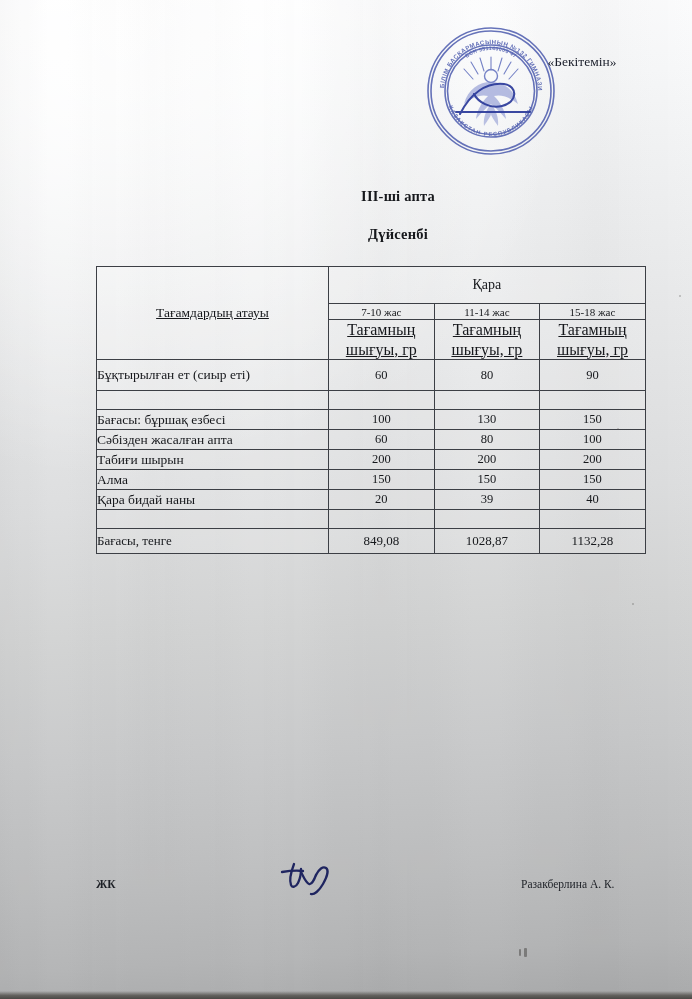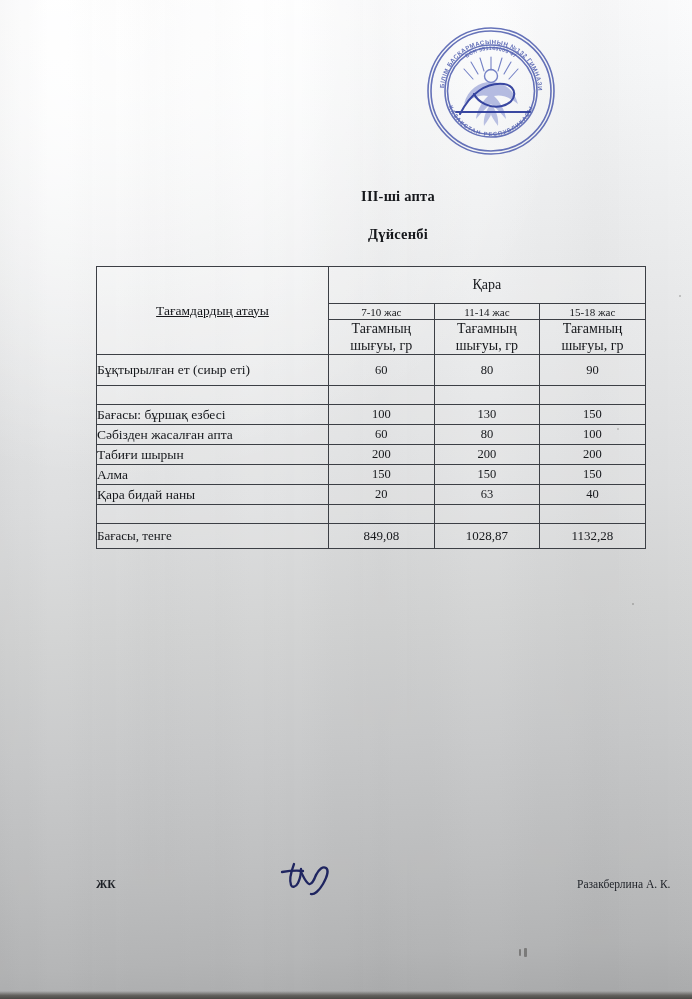--- a/index.html
+++ b/index.html
@@ -142,24 +142,25 @@
   }
   .th-range {
     font-weight: bold;
     font-size: 11px;
     padding: 2px 0 2px 7px;
     height: 15px;
     white-space: nowrap;
   }
   .th-out {
     font-weight: bold;
-    font-size: 14px;
+    font-size: 16px;
     padding: 1px 0 3px 7px;
     line-height: 1.22;
     height: 27px;
+    text-decoration: underline;
   }
 
   td.dish {
     font-size: 13.5px;
     padding: 1px 0 2px 8px;
     height: 19px;
   }
   td.val {
     font-size: 12.5px;
     text-align: center;
@@ -175,21 +176,21 @@
   #footer-left {
     position: absolute;
     left: 96px;
     top: 878px;
     font-size: 11.5px;
     font-weight: bold;
     color: #1d2026;
   }
   #footer-right {
     position: absolute;
-    left: 577px;
+    left: 521px;
     top: 878px;
     font-size: 11.5px;
     color: #1d2026;
     white-space: nowrap;
   }
   #footer-signature {
     position: absolute;
     left: 276px;
     top: 858px;
     width: 70px;
@@ -246,20 +247,21 @@
           <circle cx="67" cy="52" r="6.5" fill="none" stroke="#4a5bb5" stroke-width="1.4"></circle>
 
           <path d="M 67,58 C 55,58 44,65 40,80 C 47,74 56,70 64,72 C 58,78 53,86 52,95 C 58,88 64,82 67,80 Z" fill="#5566c0" opacity="0.55"></path>
           <path d="M 67,58 C 79,58 90,65 94,80 C 87,74 78,70 70,72 C 76,78 81,86 82,95 C 76,88 70,82 67,80 Z" fill="#5566c0" opacity="0.55"></path>
           <path d="M 67,80 C 62,86 59,94 60,102 C 64,96 67,92 67,90 C 67,92 70,96 74,102 C 75,94 72,86 67,80 Z" fill="#5566c0" opacity="0.5"></path>
         </g>
       </svg>
     </div>
 
     <div id="approval">
+      <div class="l1">«Бекітемін»</div>
     </div>
 
     <svg style="position:absolute;left:452px;top:72px;" width="110" height="50" viewBox="0 0 110 50">
       <g fill="none" stroke="#2b3a9a" stroke-width="2.1" stroke-linecap="round" opacity="0.92">
         <path d="M 8,42 C 18,22 34,10 52,12 C 66,14 66,30 50,34 C 38,37 26,30 22,22"></path>
         <path d="M 4,40 L 78,40"></path>
       </g>
     </svg>
   </div>
 
@@ -334,21 +336,21 @@
       </tr>
       <tr>
         <td class="dish">Алма</td>
         <td class="val">150</td>
         <td class="val">150</td>
         <td class="val">150</td>
       </tr>
       <tr>
         <td class="dish">Қара бидай наны</td>
         <td class="val">20</td>
-        <td class="val">63</td>
+        <td class="val">39</td>
         <td class="val">40</td>
       </tr>
 
       <tr class="spacer">
         <td>&nbsp;</td>
         <td></td>
         <td></td>
         <td></td>
       </tr>
 

